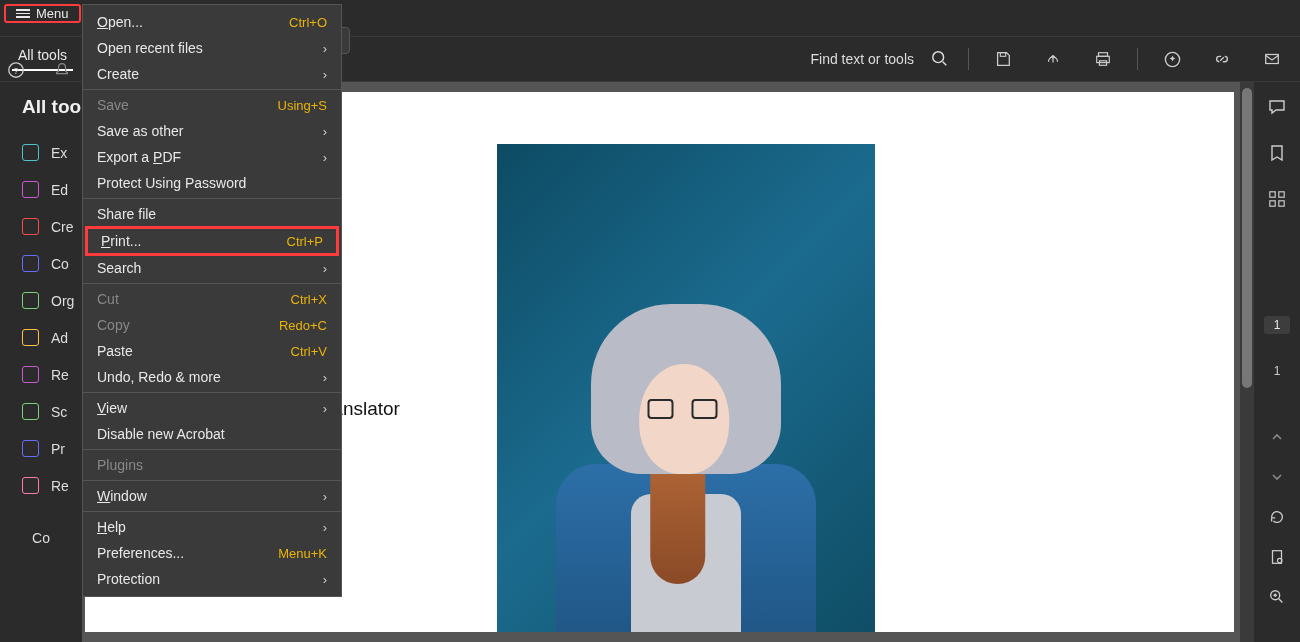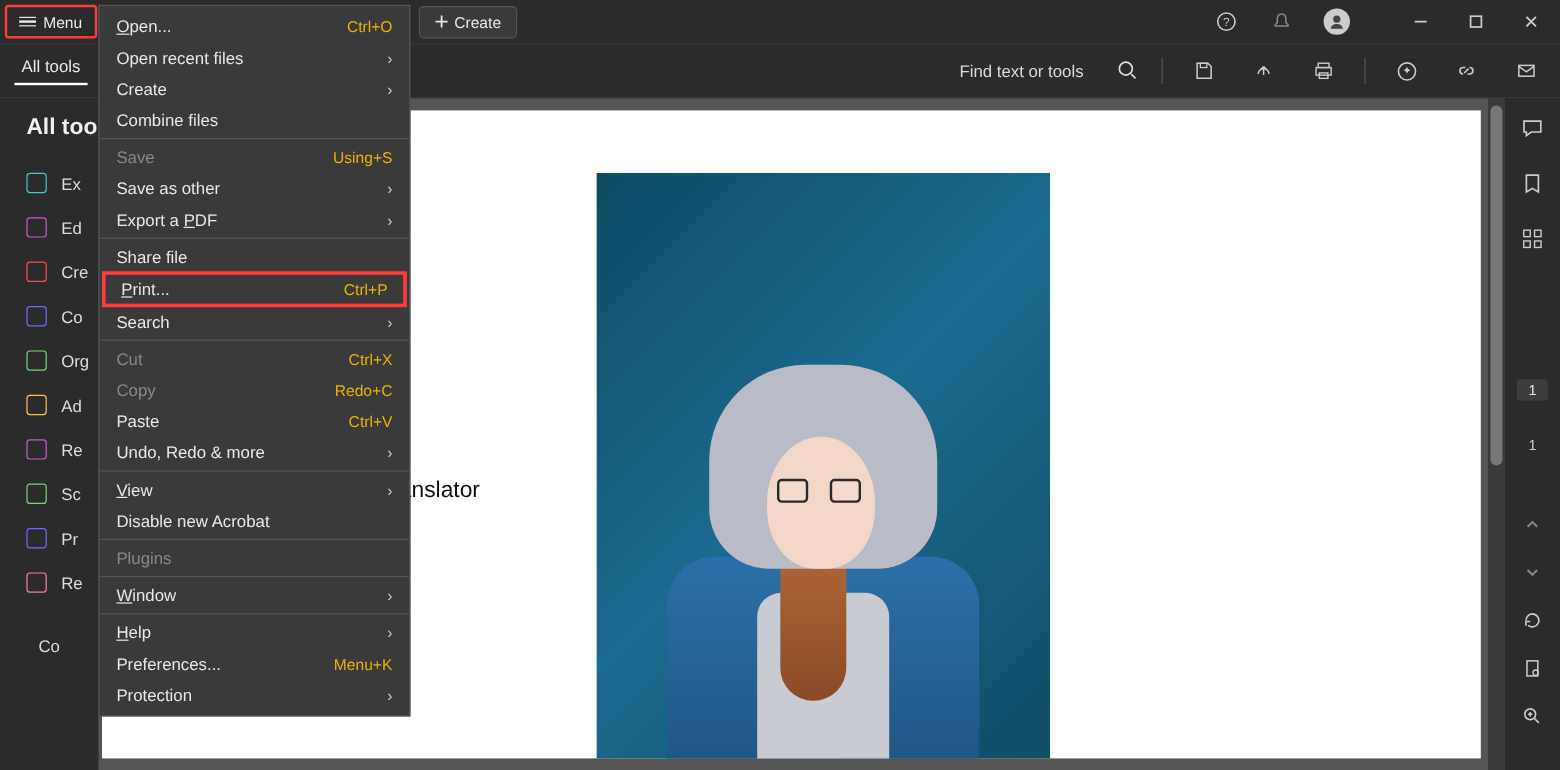--- a/index.html
+++ b/index.html
@@ -1,31 +1,31 @@
 <!DOCTYPE html>
 <html><head>
 <meta charset="utf-8">
 <style>
 * { margin: 0; padding: 0; box-sizing: border-box; font-family: 'Segoe UI', Arial, sans-serif; }
 body { width: 1300px; height: 642px; background: #2b2b2b; overflow: hidden; color: #e8e8e8; position: relative; }
 
-.titlebar { height: 36px; background: #2b2b2b; display: flex; align-items: center; position: relative; }
+.titlebar { height: 36px; background: #2b2b2b; display: flex; align-items: flex-start; position: relative; flex-direction: column; }
 .menu-btn { height: 28px; display: flex; align-items: center; gap: 6px; padding: 0 10px; margin: 4px 0 4px 4px; border: 2px solid #ff3b3b; border-radius: 3px; cursor: pointer; font-size: 13px; }
 .hamburger { display: inline-flex; flex-direction: column; gap: 2px; }
 .hamburger span { width: 14px; height: 1.5px; background: #e8e8e8; display: block; }
 .title-spacer { flex: 1; }
 .create-btn { display: flex; align-items: center; gap: 5px; padding: 5px 12px; background: #3a3a3a; border: 1px solid #555; border-radius: 4px; font-size: 13px; cursor: pointer; margin-left: 268px; }
 .title-right { display: flex; align-items: center; gap: 14px; padding-right: 8px; }
 .title-icon { width: 32px; height: 32px; display: flex; align-items: center; justify-content: center; cursor: pointer; color: #ccc; }
 .avatar-circle { width: 22px; height: 22px; border-radius: 50%; background: #ccc; display: flex; align-items: center; justify-content: center; }
 
 .secondbar { height: 46px; background: #2b2b2b; border-top: 1px solid #3a3a3a; border-bottom: 1px solid #3a3a3a; display: flex; align-items: center; padding: 0 12px; }
 .tab-label { font-size: 14px; padding: 0 6px 6px 6px; border-bottom: 2px solid #fff; }
 .second-spacer { flex: 1; }
-.findtext { font-size: 14px; color: #ddd; margin-right: 21px; }
+.findtext { font-size: 14px; color: #ddd; margin-right: 10px; }
 .right-tools { display: flex; align-items: center; gap: 18px; padding-left: 12px; }
 .sep { width: 1px; height: 22px; background: #555; }
 
 .body-row { display: flex; height: calc(642px - 82px); }
 
 .sidebar { width: 82px; background: #2b2b2b; padding-top: 14px; }
 .sidebar-title { font-size: 19px; font-weight: 600; padding: 0 0 16px 22px; color: #f0f0f0; white-space: nowrap; overflow: hidden; }
 .side-item { display: flex; align-items: center; gap: 12px; padding: 10px 0 10px 22px; font-size: 14px; color: #ddd; white-space: nowrap; overflow: hidden; cursor: pointer; }
 .side-icon { width: 17px; height: 17px; flex-shrink: 0; display: inline-block; }
 
@@ -311,36 +311,36 @@
       <span class="shortcut">Ctrl+O</span>
     </div>
   <div class="mi">
       <span class="lbl">Open recent files</span>
       <span class="chev">›</span>
     </div>
   <div class="mi">
       <span class="lbl">Create</span>
       <span class="chev">›</span>
     </div>
-  <div class="mi">
-      <span class="lbl">Combine files</span>
-    </div>
   <div class="sepline"></div>
   <div class="mi disabled">
       <span class="lbl">Save</span>
       <span class="shortcut">Using+S</span>
     </div>
   <div class="mi">
       <span class="lbl">Save as other</span>
       <span class="chev">›</span>
     </div>
   <div class="mi">
       <span class="lbl">Export a <span class="under">P</span>DF</span>
       <span class="chev">›</span>
     </div>
+  <div class="mi">
+      <span class="lbl">Protect Using Password</span>
+    </div>
   <div class="sepline"></div>
   <div class="mi">
       <span class="lbl">Share file</span>
     </div>
   <div class="mi highlight-print">
       <span class="lbl"><span class="under">P</span>rint...</span>
       <span class="shortcut">Ctrl+P</span>
     </div>
   <div class="mi">
       <span class="lbl">Search</span>

